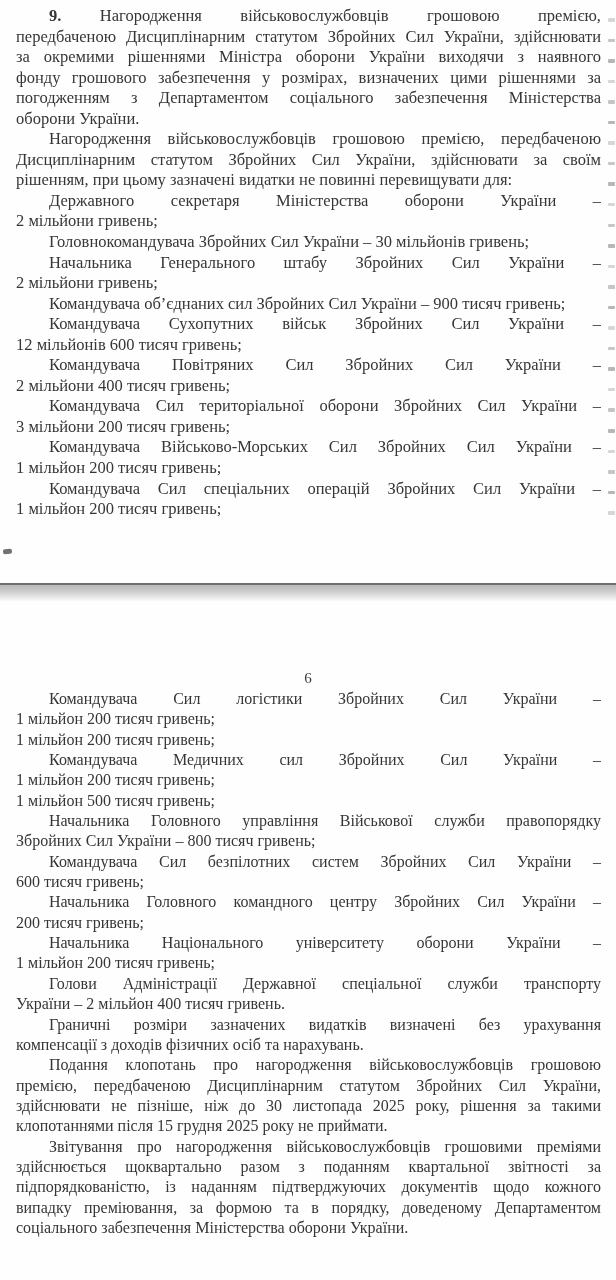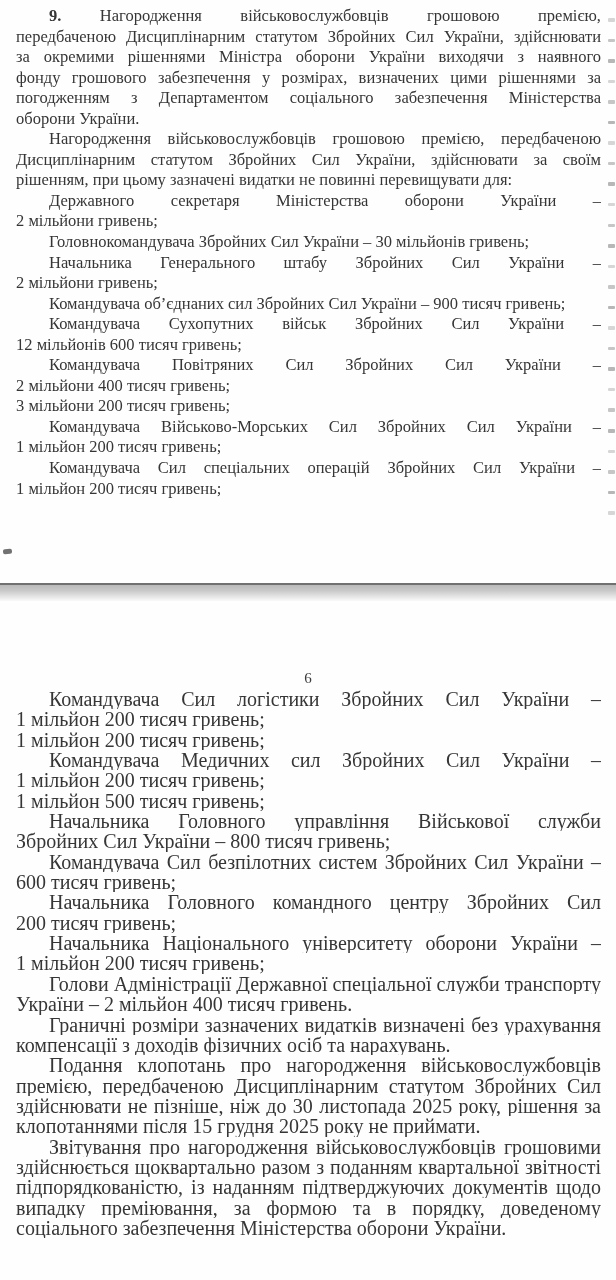--- a/index.html
+++ b/index.html
@@ -14,21 +14,21 @@
   .page { position:absolute; left:0; width:616px; }
   .page1 { top:6px; }
   .page2 { top:668px; }
   .textblock { padding:0 15px 0 16px; }
   .line {
     height:20.55px; line-height:20.55px;
     font-size:16.5px;
     overflow:hidden;
     white-space:normal;
   }
-  .page2 .line { height:20.35px; line-height:20.35px; font-size:20px; }
+  .page2 .line { height:20.35px; line-height:20.35px; font-size:16px; }
   .line.j { text-align:justify; text-align-last:justify; text-justify:inter-word; }
   .line.ind { text-indent:33px; }
   .line b { font-weight:bold; }
   .page-number {
     text-align:center; font-size:15px; height:21px; line-height:21px; color:#3d3d3d;
   }
   .page-divider {
     position:absolute; left:0; top:583px; width:616px; height:16px;
     border-top:2px solid #707070;
     background:linear-gradient(to bottom,#b9b9b9 0%,#c9c9c9 35%,#e3e3e3 70%,#fafafa 100%);
@@ -61,20 +61,21 @@
         <div class="line j ind">Державного секретаря Міністерства оборони України –</div>
         <div class="line">2 мільйони гривень;</div>
         <div class="line ind">Головнокомандувача Збройних Сил України – 30 мільйонів гривень;</div>
         <div class="line j ind">Начальника Генерального штабу Збройних Сил України –</div>
         <div class="line">2 мільйони гривень;</div>
         <div class="line ind">Командувача об’єднаних сил Збройних Сил України – 900 тисяч гривень;</div>
         <div class="line j ind">Командувача Сухопутних військ Збройних Сил України –</div>
         <div class="line">12 мільйонів 600 тисяч гривень;</div>
         <div class="line j ind">Командувача Повітряних Сил Збройних Сил України –</div>
         <div class="line">2 мільйони 400 тисяч гривень;</div>
+        <div class="line j ind">Командувача Сил територіальної оборони Збройних Сил України –</div>
         <div class="line">3 мільйони 200 тисяч гривень;</div>
         <div class="line j ind">Командувача Військово-Морських Сил Збройних Сил України –</div>
         <div class="line">1 мільйон 200 тисяч гривень;</div>
         <div class="line j ind">Командувача Сил спеціальних операцій Збройних Сил України –</div>
         <div class="line">1 мільйон 200 тисяч гривень;</div>
       </div>
   </section>
 
   <div class="corner-mark"></div>
 

